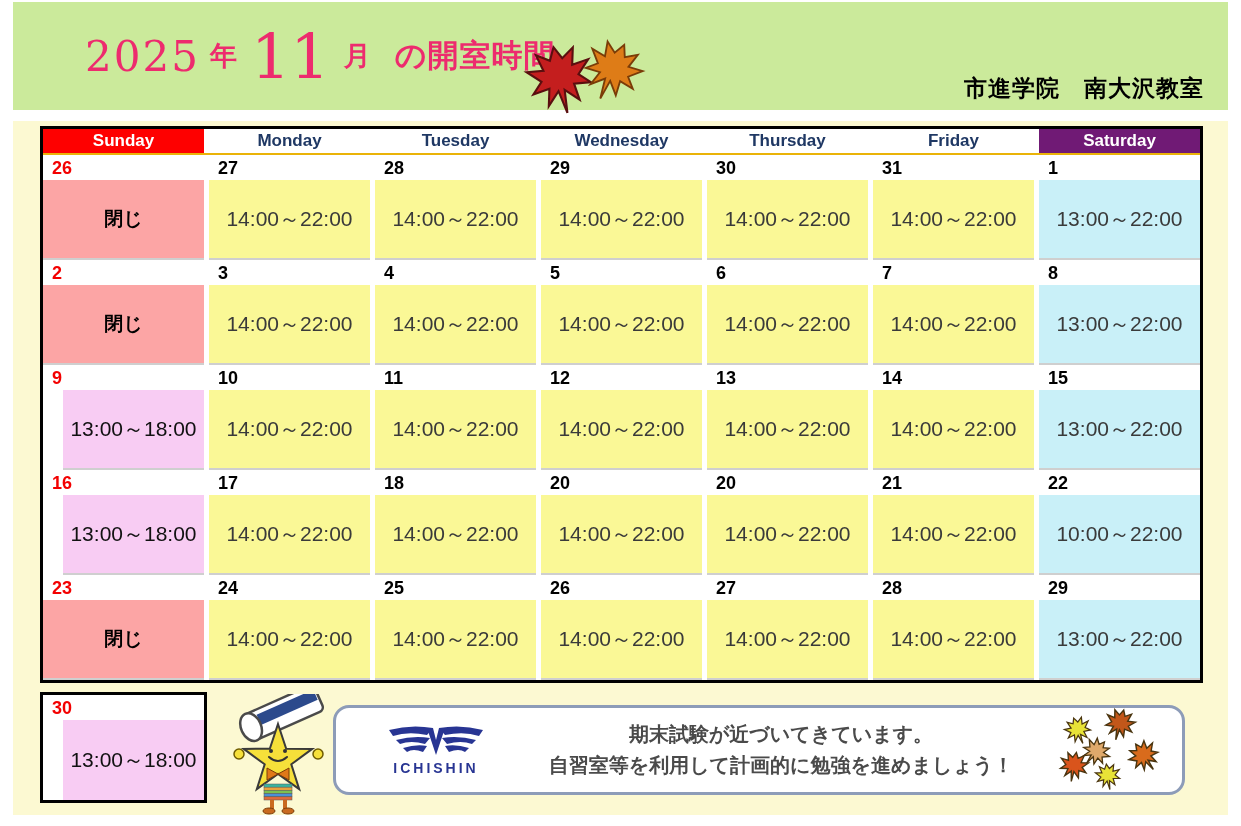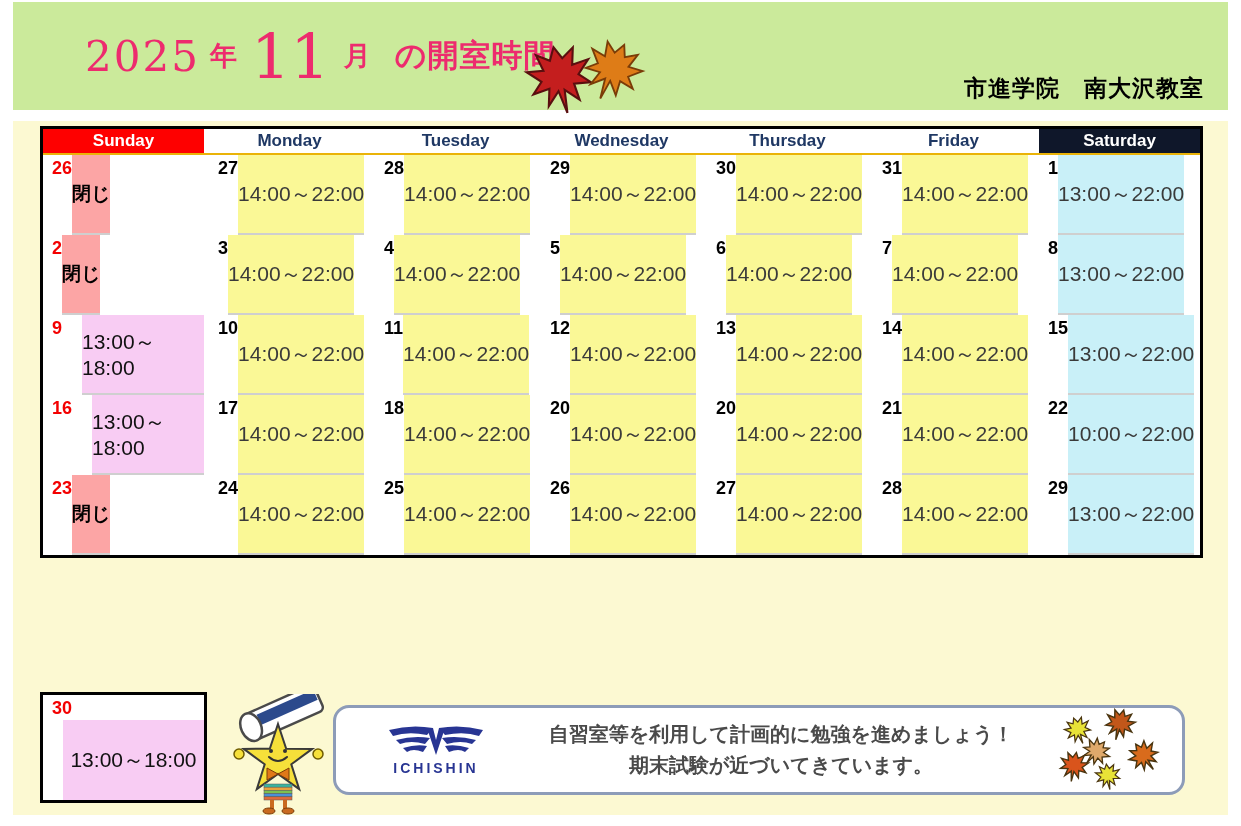--- a/index.html
+++ b/index.html
@@ -24,24 +24,24 @@
 
   
   .cal-table { position:absolute; left:40px; top:126px; width:1163px;
                border:3px solid #000; background:#ffffff; }
   .dow-row { display:grid; grid-template-columns:repeat(7,1fr); column-gap:5px;
              height:26px; background:#ffffff; border-bottom:2px solid #eab308; }
   .dow { display:flex; align-items:center; justify-content:center;
          font-size:17px; font-weight:bold; }
   .dow.sunday   { background:#fe0000; color:#ffffff; }
   .dow.weekday  { background:#ffffff; color:#1f3864; }
-  .dow.saturday { background:#0f172a; color:#ffffff; }
+  .dow.saturday { background:#701a75; color:#ffffff; }
 
   .grid { display:grid; grid-template-columns:repeat(7,1fr); column-gap:5px; background:#ffffff; }
-  .cell { display:flex; }
+  .cell { display:flex; flex-direction:column; }
   .date { height:25px; font-weight:bold; font-size:18px; padding:3px 0 0 9px;
           background:#ffffff; color:#000; }
   .date.red { color:#f30000; }
   .time { height:80px; display:flex; align-items:center; justify-content:center;
           font-size:21px; color:#3a3a3a; border-bottom:2px solid #cfcfcf; }
   .s-yellow { background:#faf896; }
   .s-cyan   { background:#c9f0f8; }
   .s-pink   { background:#f8ccf3; color:#111;margin-left:20px; }
   .s-gray   { background:#fca5a5; color:#000; font-weight:bold; font-size:19px; }
 
@@ -294,22 +294,22 @@
         <g transform="matrix(-1,0,0,1,100,0)">
           <path d="M3,6 Q25,0 47,4 L41,11 Q22,7 7,12 Z"></path>
           <path d="M10,16 Q28,11 44,14 L39,20 Q25,16 14,20 Z"></path>
           <path d="M17,24 Q30,20 41,22 L37,28 Q27,24 21,28 Z"></path>
         </g>
         <path d="M50,31 L41,4 L47,4 L50,16 L53,4 L59,4 Z"></path>
       </svg>
       <div class="logo-text">ICHISHIN</div>
     </div>
     <div class="notice-msg">
+      <div>期末試験が近づいてきています。</div>
       <div>自習室等を利用して計画的に勉強を進めましょう！</div>
-      <div>期末試験が近づいてきています。</div>
     </div>
     <svg class="notice-leaves" width="112" height="84" viewBox="0 0 112 84">
       <g transform="translate(22,22) rotate(-20) scale(0.42)">
         <path d="M0,-30 L6,-18 L18,-26 L14,-10 L30,-12 L18,0 L28,10 L12,8 L14,24 L2,12 L0,34 L-4,12 L-16,24 L-12,8 L-28,10 L-18,0 L-30,-12 L-14,-10 L-18,-26 L-6,-18 Z" fill="#e8e337" stroke="#4a3510" stroke-width="3"></path>
       </g>
       <g transform="translate(64,16) rotate(15) scale(0.48)">
         <path d="M0,-30 L6,-18 L18,-26 L14,-10 L30,-12 L18,0 L28,10 L12,8 L14,24 L2,12 L0,34 L-4,12 L-16,24 L-12,8 L-28,10 L-18,0 L-30,-12 L-14,-10 L-18,-26 L-6,-18 Z" fill="#c2571a" stroke="#4a3510" stroke-width="3"></path>
       </g>
       <g transform="translate(40,44) rotate(40) scale(0.44)">
         <path d="M0,-30 L6,-18 L18,-26 L14,-10 L30,-12 L18,0 L28,10 L12,8 L14,24 L2,12 L0,34 L-4,12 L-16,24 L-12,8 L-28,10 L-18,0 L-30,-12 L-14,-10 L-18,-26 L-6,-18 Z" fill="#dfa96b" stroke="#4a3510" stroke-width="3"></path>

